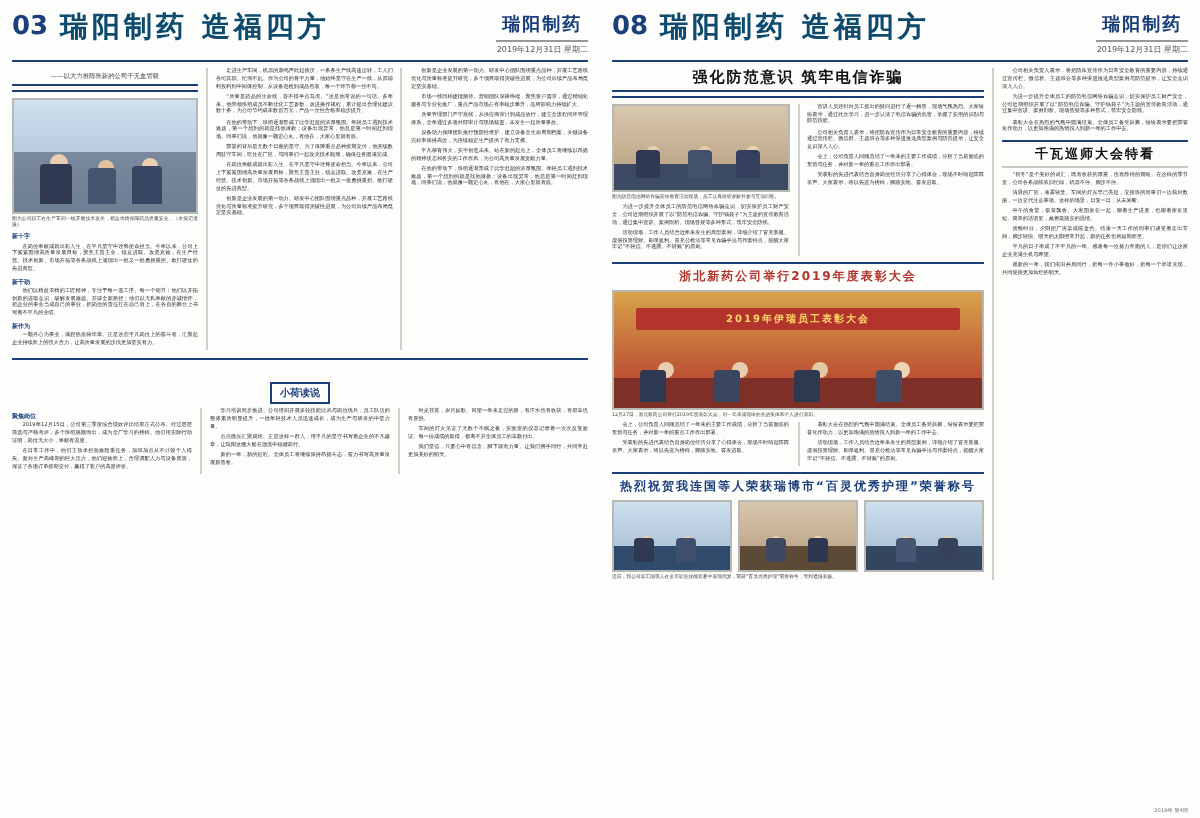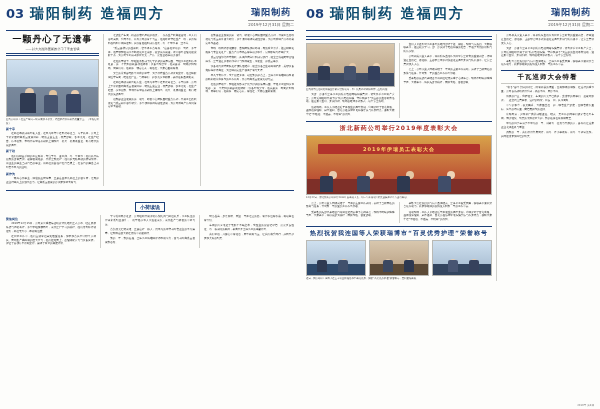--- a/index.html
+++ b/index.html
@@ -59,21 +59,20 @@
         <div class="mast-date">2019年12月31日  星期二</div>
       </div>
     </div>
 
     <div class="cols">
 
 
       <div class="colbox" style="margin-top:3px;">
 
         <div class="col" style="flex:1.05;">
-          <div class="headline">一颗丹心了无遗事</div>
           <div class="deck">——以大力推陈医新的公司干无血管吸</div>
           <div class="rule-dbl"></div>
 
           <div class="photo sky" style="height:56px;">
             <div class="figs" style="height:52%;background:rgba(60,70,90,.5);"></div>
             <div class="head" style="width:9px;height:9px;left:20%;bottom:34%;"></div>
             <div class="torso" style="width:16px;height:20px;left:14%;bottom:6%;"></div>
             <div class="head" style="width:8px;height:8px;left:46%;bottom:32%;background:#e3c49f;"></div>
             <div class="torso" style="width:14px;height:18px;left:41%;bottom:6%;background:#46536e;"></div>
             <div class="head" style="width:8px;height:8px;left:70%;bottom:33%;background:#eccfb2;"></div>
@@ -155,20 +154,21 @@
         <div class="mast-logo">瑞阳制药</div>
         <div class="mast-date">2019年12月31日  星期二</div>
       </div>
     </div>
 
     <div class="cols">
 
       <div class="colbox">
 
         <div class="col" style="flex:2;">
+          <div class="headline2">强化防范意识 筑牢电信诈骗</div>
           <div class="rule-dbl"></div>
 
           <div class="colbox">
             <div class="col">
               <div class="photo warm" style="height:42px;">
                 <div class="desk"></div>
                 <div class="head" style="width:7px;height:7px;left:18%;bottom:36%;"></div>
                 <div class="torso" style="width:12px;height:14px;left:13%;bottom:14%;"></div>
                 <div class="head" style="width:7px;height:7px;left:48%;bottom:36%;background:#e6c9a8;"></div>
                 <div class="torso" style="width:12px;height:14px;left:43%;bottom:14%;background:#45526d;"></div>

